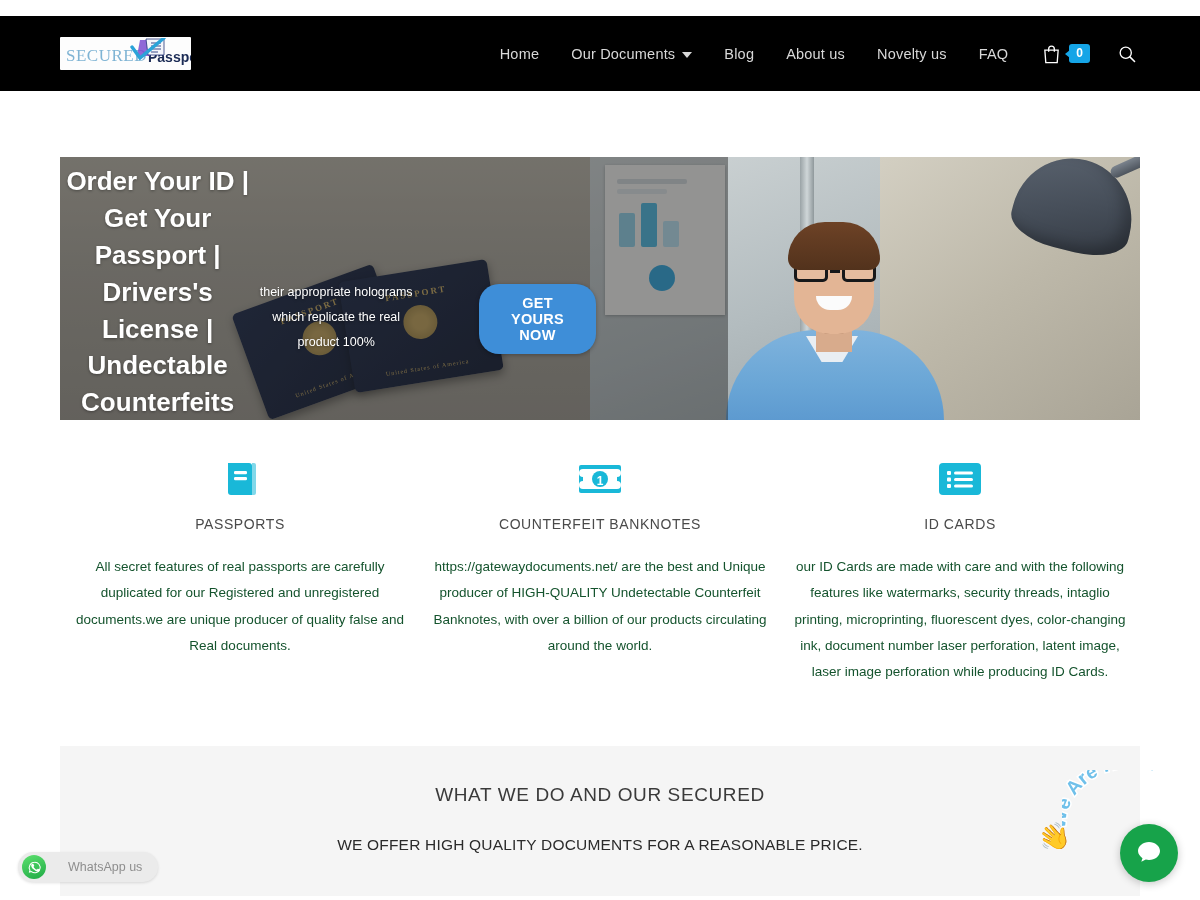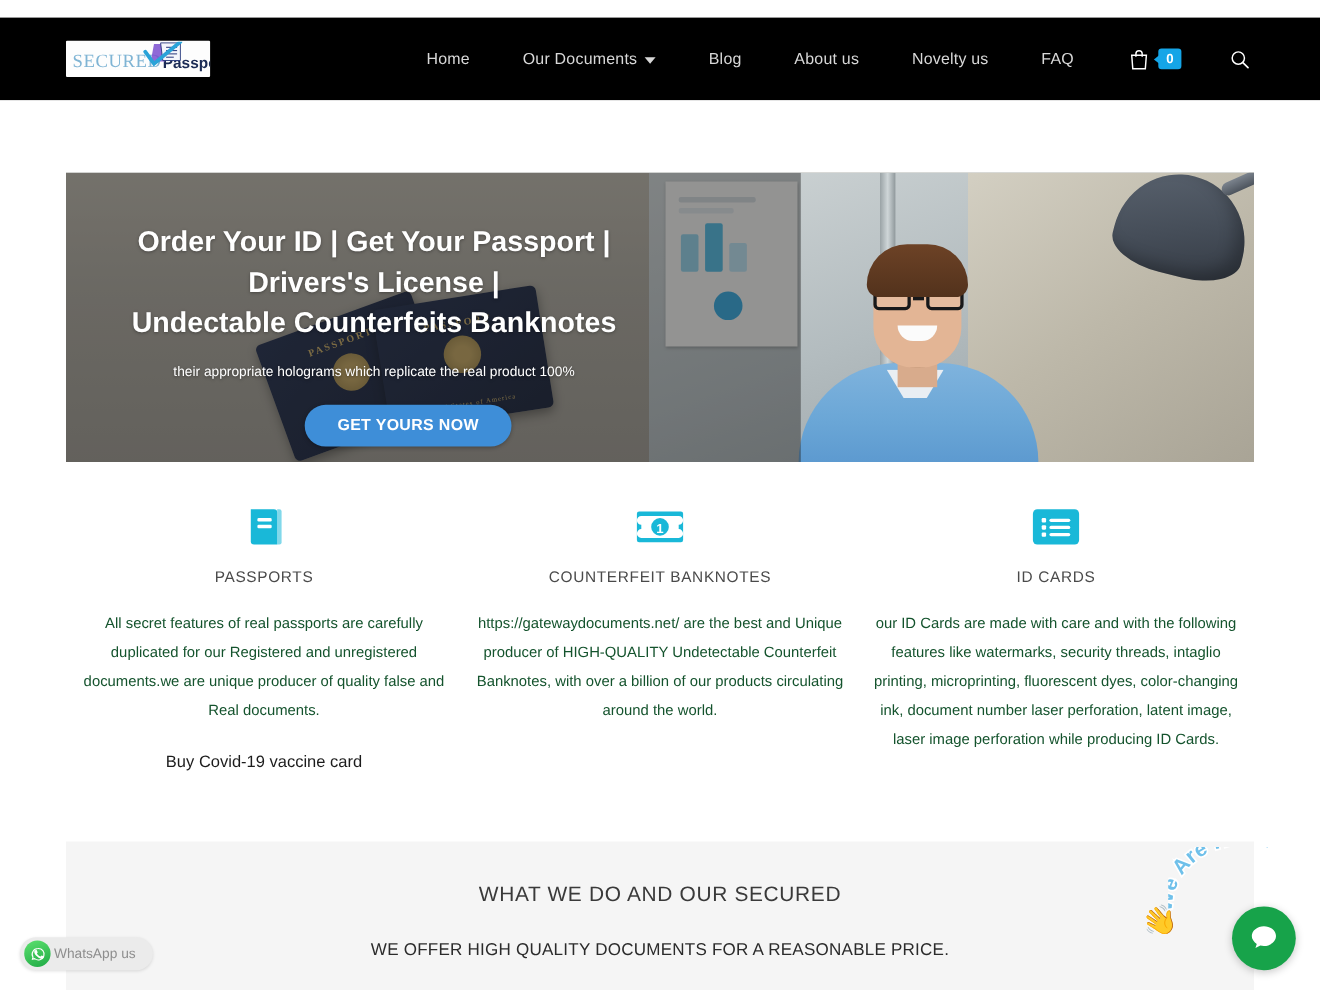--- a/index.html
+++ b/index.html
@@ -72,21 +72,21 @@
     left: 60px;
     top: 1px;
     width: 52px;
     height: 24px;
   }
 
   .nav {
     margin-left: auto;
     display: flex;
     align-items: center;
-    gap: 16px;
+    gap: 0px;
   }
   .nav-item {
     color: #d8d8d8;
     font-size: 14.5px;
     padding: 0 16px;
     letter-spacing: 0.2px;
     white-space: nowrap;
     display: flex;
     align-items: center;
     gap: 7px;
@@ -294,25 +294,25 @@
   }
 
   .hero-overlay {
     position: absolute;
     left: 0; top: 0; bottom: 0;
     width: 668px;
     background: rgba(34,34,34,0.46);
   }
   .hero-content {
     position: absolute;
-    left: 12px; top: 0;
+    left: 0; top: 0;
     width: 536px;
     height: 100%;
     display: flex;
-    flex-direction: column;
+    flex-direction: row;
     align-items: center;
     padding-top: 44px;
     z-index: 3;
   }
   .hero-title {
     color: #ffffff;
     font-size: 26px;
     font-weight: bold;
     line-height: 1.42;
     text-align: center;
@@ -424,21 +424,21 @@
   .wa-icon {
     width: 24px; height: 24px;
     border-radius: 50%;
     background: linear-gradient(160deg,#5ce06e 0%, #1faa45 100%);
     display: flex; align-items: center; justify-content: center;
     flex: 0 0 auto;
   }
   .wa-label {
     font-size: 12.5px;
     color: #8e8e8e;
-    margin-left: 3px;
+    margin-left: 22px;
     white-space: nowrap;
   }
 
   
   .chat-widget {
     position: absolute;
     right: 8px;
     bottom: 10px;
     width: 170px;
     height: 120px;
@@ -607,21 +607,20 @@
         <svg width="42" height="42" viewBox="0 0 42 42">
           <path d="M9 5 H30 A3 3 0 0 1 33 8 V37 H12 A3 3 0 0 1 9 34 Z" fill="#19b8d8"></path>
           <path d="M33 5 H35 A2 2 0 0 1 37 7 V35 A2 2 0 0 1 35 37 H33 Z" fill="#19b8d8" opacity="0.55"></path>
           <rect x="15" y="13" width="13" height="3.2" rx="1.2" fill="#ffffff"></rect>
           <rect x="15" y="19" width="13" height="3.2" rx="1.2" fill="#ffffff"></rect>
           <path d="M9 5 L22 5 L14 20 L9 20 Z" fill="#ffffff" opacity="0"></path>
         </svg>
       </div>
       <div class="feature-title">PASSPORTS</div>
       <div class="feature-text">All secret features of real passports are carefully duplicated for our Registered and unregistered documents.we are unique producer of quality false and Real documents.</div>
-      <div class="feature-extra">Buy Covid-19 vaccine card</div>
     </div>
 
     <div class="feature">
       <div class="feature-icon">
         <svg width="44" height="32" viewBox="0 0 44 32">
           <rect x="1" y="2" width="42" height="28" rx="2" fill="#19b8d8"></rect>
           <path d="M5 6 a4 4 0 0 0 0 8 v4 a4 4 0 0 0 0 8 h34 a4 4 0 0 0 0 -8 v-4 a4 4 0 0 0 0 -8 z" fill="#ffffff"></path>
           <circle cx="22" cy="16" r="8" fill="#19b8d8"></circle>
           <text x="22" y="21.5" font-size="12" font-weight="bold" fill="#ffffff" text-anchor="middle" font-family="Liberation Sans, sans-serif">1</text>
         </svg>

